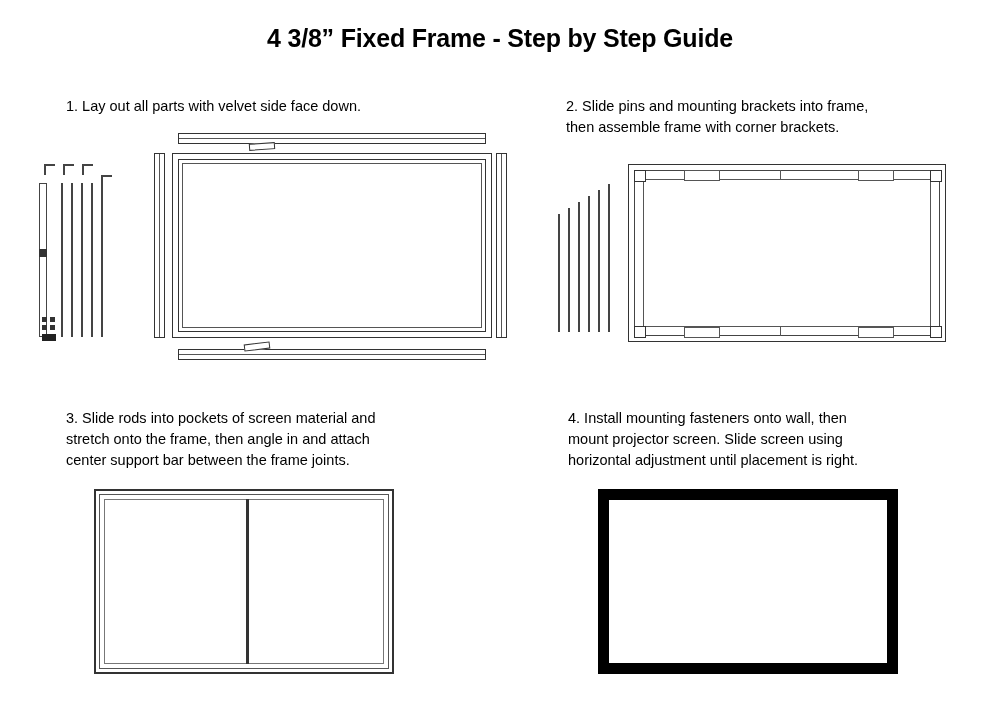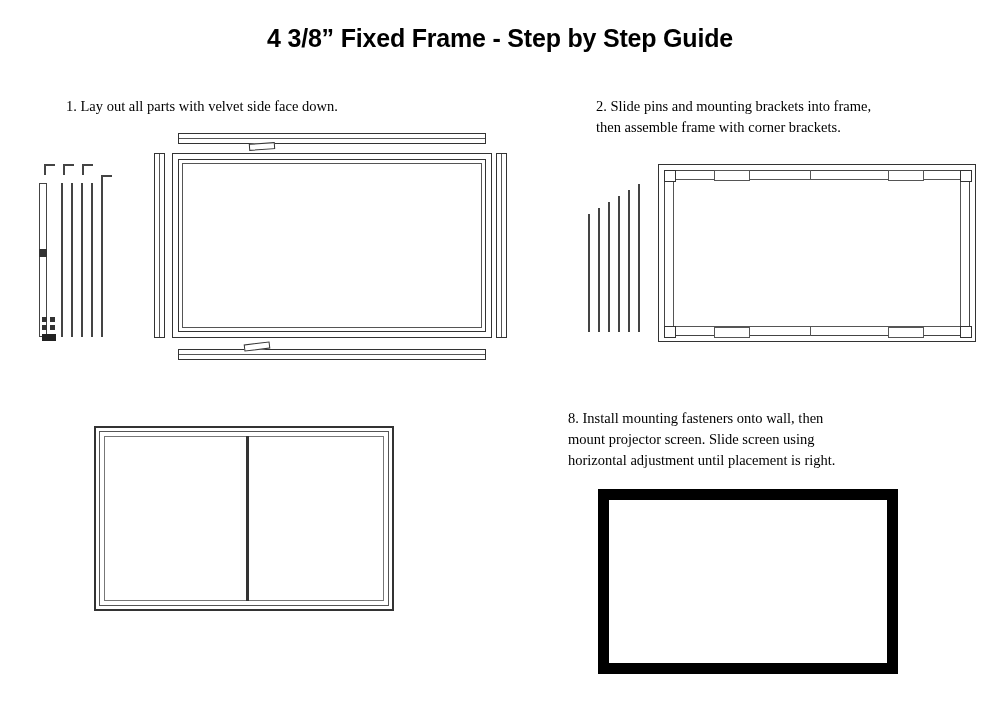--- a/index.html
+++ b/index.html
@@ -20,21 +20,20 @@
     top: 24px;
     left: 0;
     width: 1000px;
     text-align: center;
     font-size: 25px;
     font-weight: bold;
     letter-spacing: -0.2px;
   }
   .step {
     position: absolute;
-    font-family: Liberation Serif, serif;
   }
   .step-caption {
     font-size: 14.5px;
     line-height: 21px;
     color: #000;
     white-space: pre-line;
   }
   .fig {
     position: relative;
   }
@@ -225,21 +224,21 @@
 
     <div class="vbar" style="left:88px; top:22px; height:185px;"></div>
 
     <div class="vbar" style="left:430px; top:22px; height:185px;"></div>
 
     <div class="tab" style="left:183px; top:12px; transform:rotate(-4deg);"></div>
     <div class="tab" style="left:178px; top:212px; transform:rotate(-7deg);"></div>
   </div>
 </div>
 
-<div class="step" id="step-2" style="left:596px; top:96px; width:400px;">
+<div class="step" id="step-2" style="left:566px; top:96px; width:400px;">
   <div class="step-caption">2. Slide pins and mounting brackets into frame,
 then assemble frame with corner brackets.</div>
 
   <div class="fig" id="fig2" style="margin-top:18px;">
 
     <div class="rod" style="left:-8px; top:58px; height:118px;"></div>
     <div class="rod" style="left:2px; top:52px; height:124px;"></div>
     <div class="rod" style="left:12px; top:46px; height:130px;"></div>
     <div class="rod" style="left:22px; top:40px; height:136px;"></div>
     <div class="rod" style="left:32px; top:34px; height:142px;"></div>
@@ -258,30 +257,33 @@
     <div class="thin" style="left:214px; top:171px; width:1px; height:9px; background:#555;"></div>
 
     <div class="thin" style="left:68px; top:14px; width:10px; height:10px; border:1px solid #333; background:#fff;"></div>
     <div class="thin" style="left:364px; top:14px; width:10px; height:10px; border:1px solid #333; background:#fff;"></div>
     <div class="thin" style="left:68px; top:170px; width:10px; height:10px; border:1px solid #333; background:#fff;"></div>
     <div class="thin" style="left:364px; top:170px; width:10px; height:10px; border:1px solid #333; background:#fff;"></div>
   </div>
 </div>
 
 <div class="step" id="step-3" style="left:66px; top:408px; width:420px;">
+  <div class="step-caption">3. Slide rods into pockets of screen material and
+stretch onto the frame, then angle in and attach
+center support bar between the frame joints.</div>
 
   <div class="fig" id="fig3" style="margin-top:18px; margin-left:28px;">
     <div class="s-out"></div>
     <div class="s-mid"></div>
     <div class="s-in"></div>
     <div class="center-bar"></div>
   </div>
 </div>
 
 <div class="step" id="step-4" style="left:568px; top:408px; width:400px;">
-  <div class="step-caption">8. Install mounting fasteners onto wall, then
+  <div class="step-caption">4. Install mounting fasteners onto wall, then
 mount projector screen. Slide screen using
 horizontal adjustment until placement is right.</div>
 
   <div class="fig" id="fig4" style="margin-top:18px; margin-left:30px;">
     <div class="scr"></div>
   </div>
 </div>
 
 </body></html>

